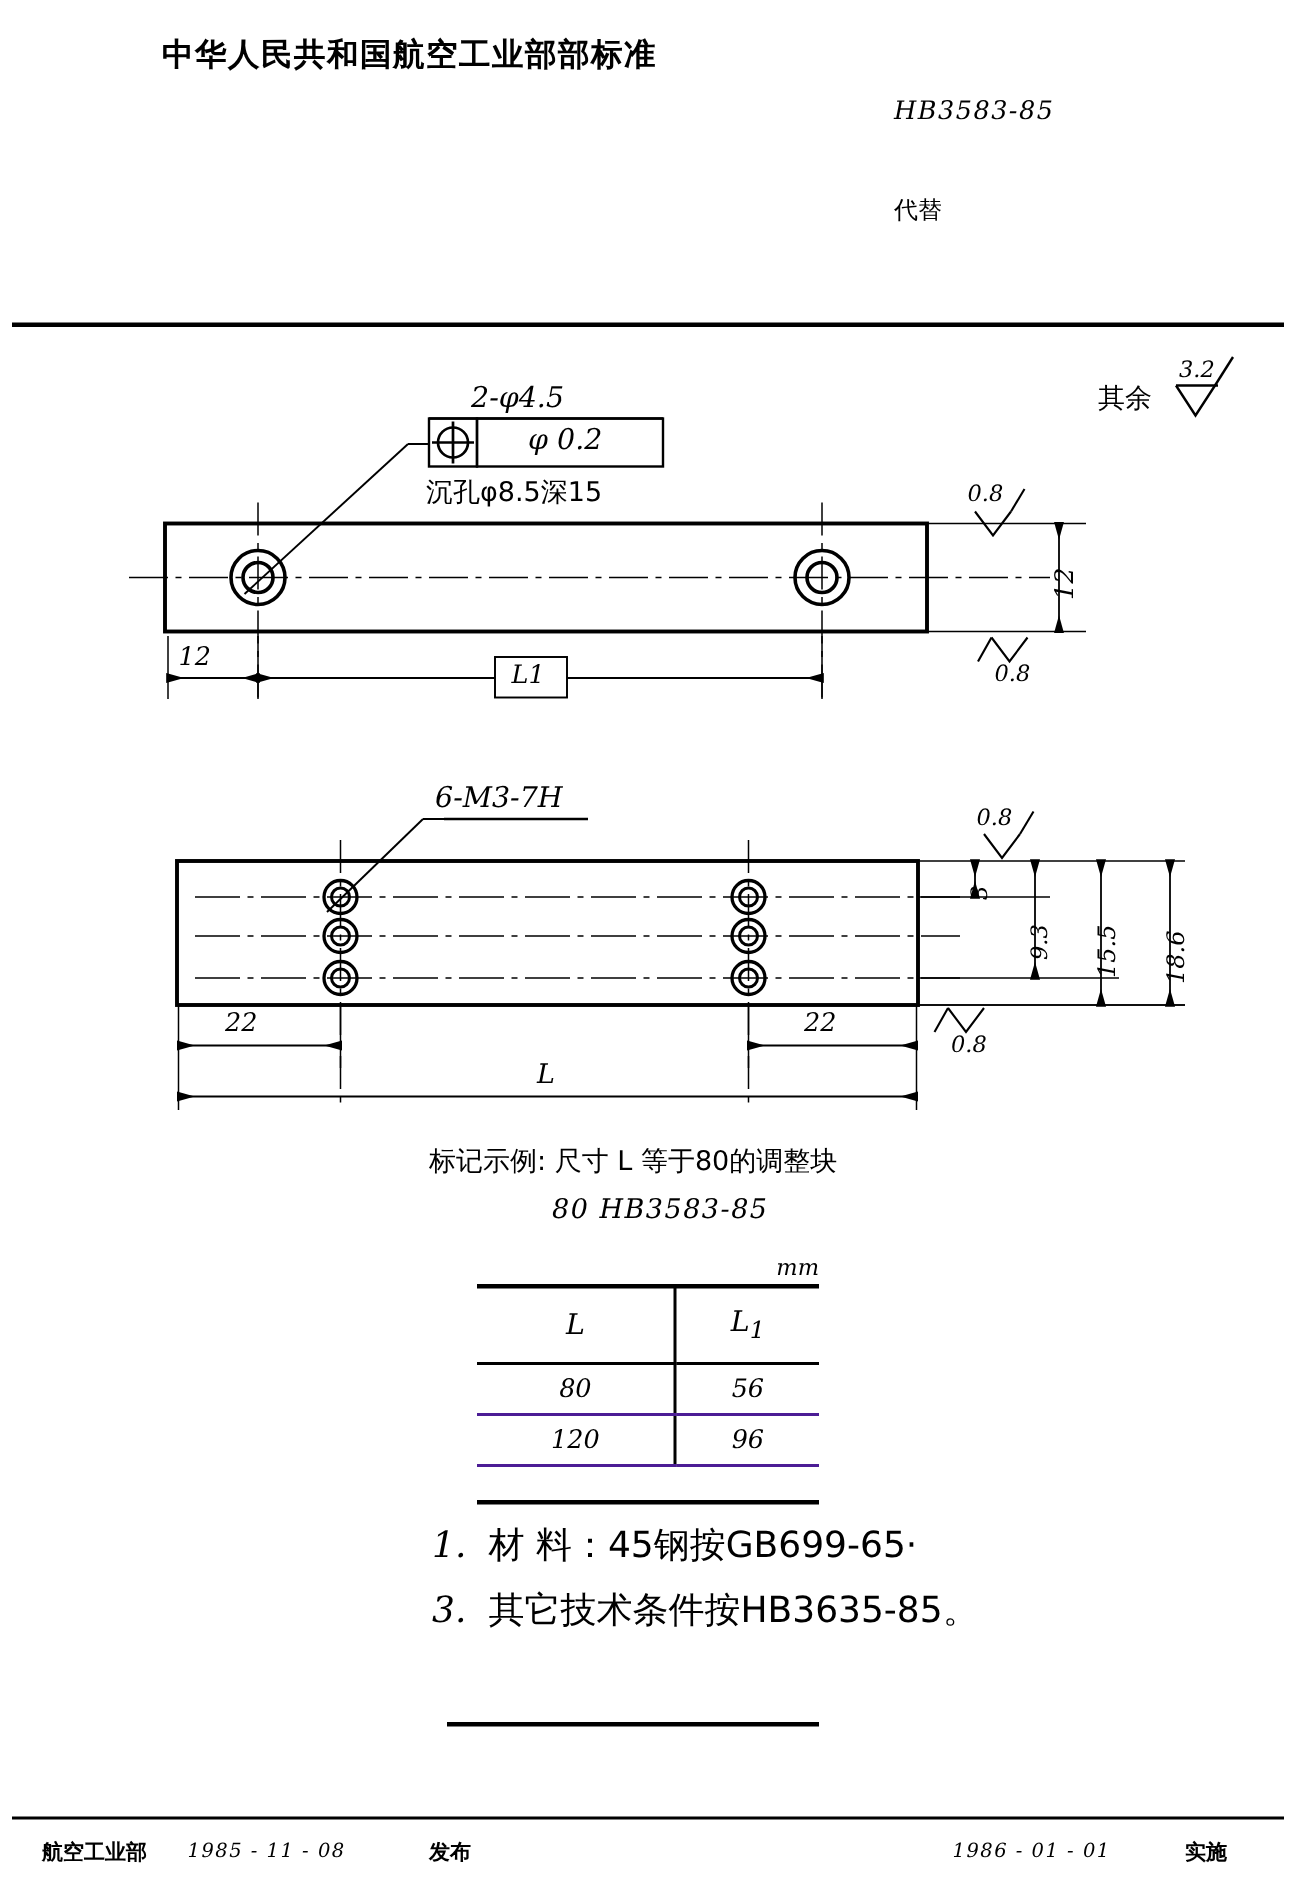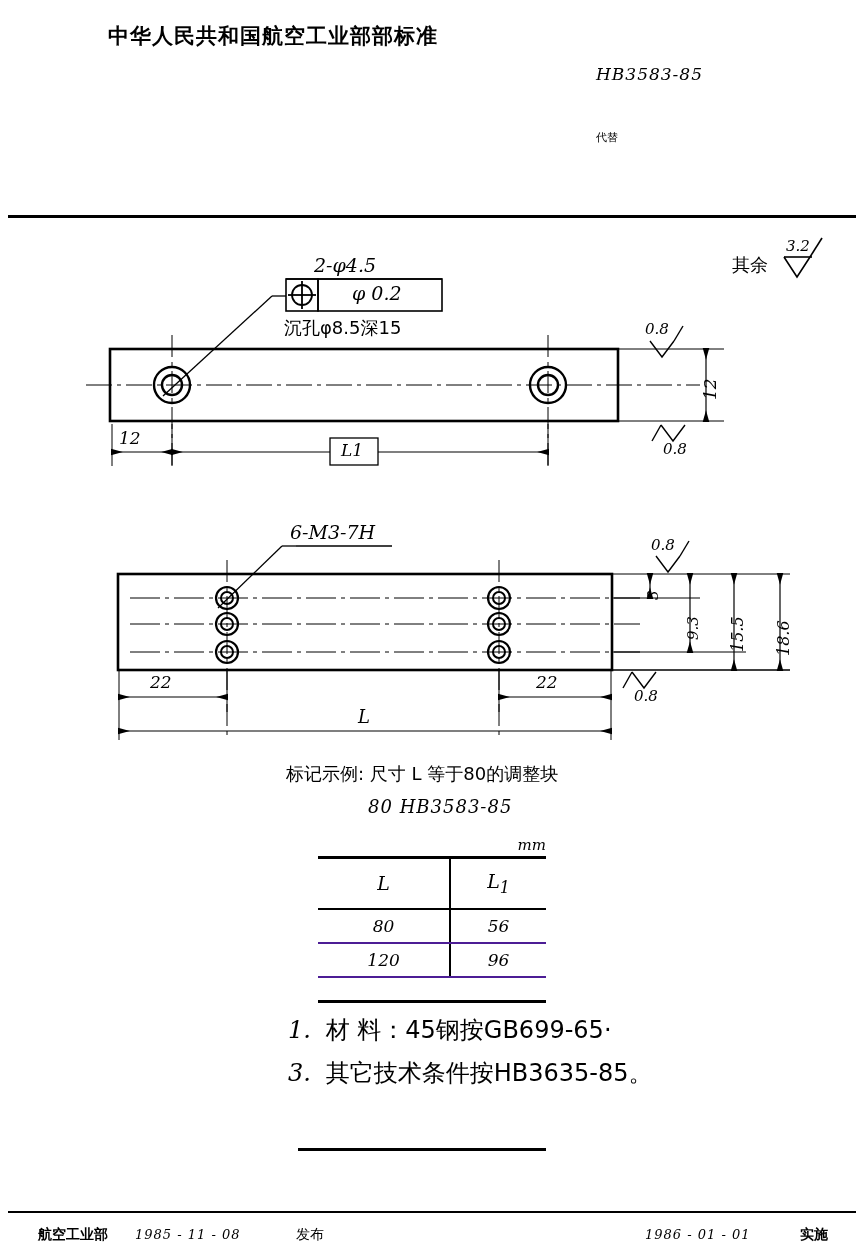--- a/index.html
+++ b/index.html
@@ -21,41 +21,41 @@
     font-size:17px;font-style:italic;letter-spacing:1px;
     font-family:"DejaVu Serif",serif;
   }
   .part-name{
     position:absolute;left:222px;top:110px;
     font-size:26px;font-weight:bold;letter-spacing:18px;
     font-family:"DejaVu Sans",sans-serif;
   }
   .replaces{
     position:absolute;left:596px;top:130px;
-    font-size:11px;font-family:Liberation Mono, monospace;
+    font-size:16px;font-family:Liberation Mono, monospace;
   }
 
   .rule-main{
     position:absolute;left:8px;top:215px;width:848px;height:0;
     border-top:3px solid #000;
   }
   .rule-short{
     position:absolute;left:298px;top:1148px;width:248px;height:0;
     border-top:3px solid #000;
   }
   .rule-footer{
     position:absolute;left:8px;top:1211px;width:848px;height:0;
     border-top:2px solid #000;
   }
 
   
-  .ft{position:absolute;font-size:14px;margin-left:10px;}
+  .ft{position:absolute;font-size:14px;}
   .ft-org{left:28px;top:1226px;font-weight:bold;font-family:"DejaVu Sans",sans-serif;}
   .ft-date{left:125px;top:1227px;font-style:italic;font-family:"DejaVu Serif",serif;font-size:13px;letter-spacing:1px;}
-  .ft-pub{left:286px;top:1226px;font-weight:normal;font-family:"DejaVu Sans",sans-serif;text-align:center;}
+  .ft-pub{left:286px;top:1226px;font-weight:bold;font-family:"DejaVu Sans",sans-serif;text-align:center;}
   .ft-date2{left:635px;top:1227px;font-style:italic;font-family:"DejaVu Serif",serif;font-size:13px;letter-spacing:1px;}
   .ft-eff{left:790px;top:1226px;font-weight:bold;font-family:"DejaVu Sans",sans-serif;}
 
   
   svg.draw{position:absolute;left:0;top:0;width:864px;height:1260px;}
 
   
   .dtxt{
     position:absolute;font-family:"DejaVu Serif",serif;
     font-style:italic;font-size:16px;white-space:nowrap;

